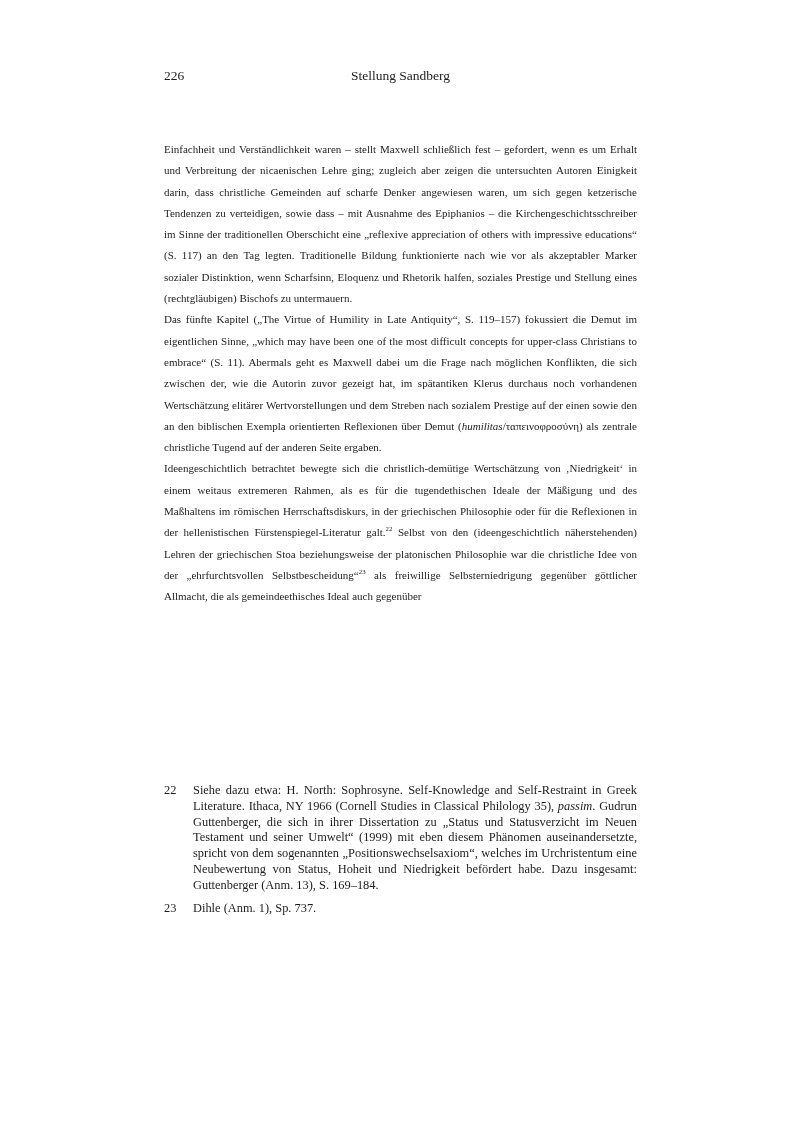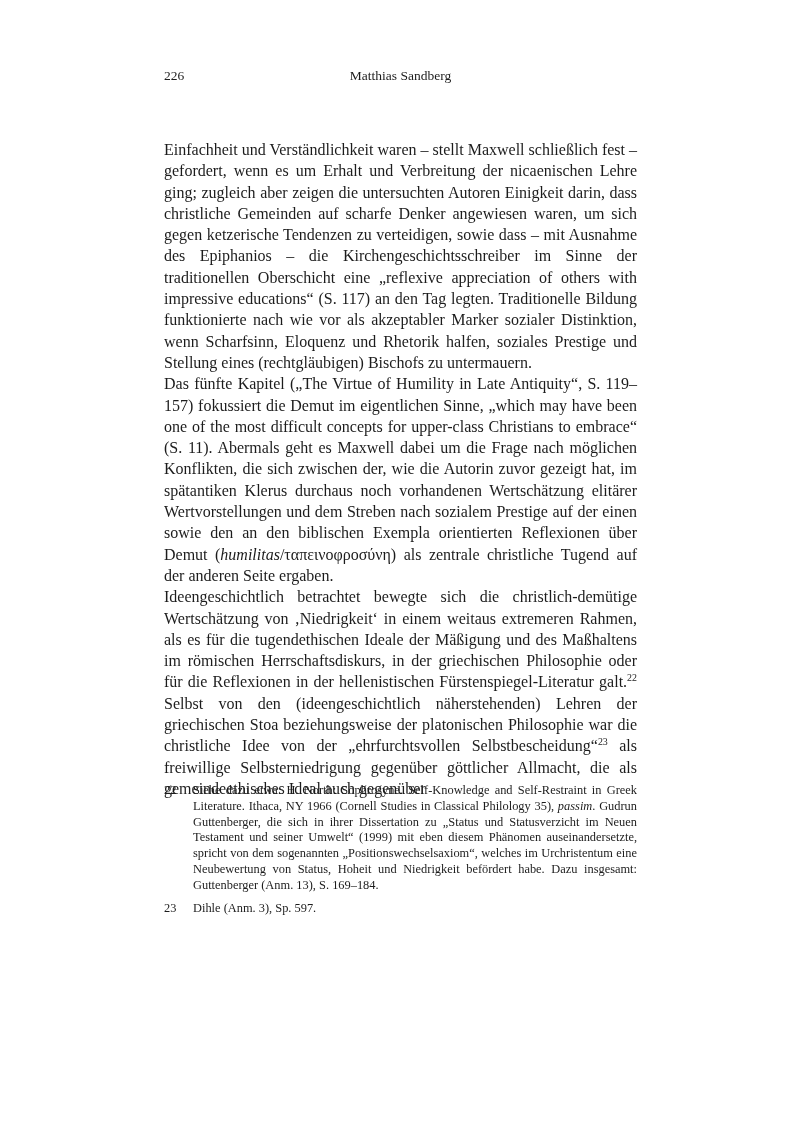--- a/index.html
+++ b/index.html
@@ -34,21 +34,21 @@
   }
   .head-title {
     display: block;
     text-align: center;
   }
   .text-block {
     position: absolute;
     top: 139px;
     left: 164px;
     width: 473px;
-    font-size: 16px;
+    font-size: 11px;
     line-height: 21.3px;
     text-align: justify;
     hyphens: auto;
     -webkit-hyphens: auto;
   }
   .para + .para { }
   .text-block sup, .footnotes sup {
     font-size: 0.62em;
     line-height: 0;
     vertical-align: super;
@@ -75,33 +75,33 @@
     top: 0;
   }
 </style>
 </head>
 <body>
 
 <div class="page">
 
   <header class="running-head">
     <span class="page-num">226</span>
-    <span class="head-title">Matthias Sandberg</span>
+    <span class="head-title">Stellung Sandberg</span>
   </header>
 
   <main class="text-block">
     <p class="para"><span>Einfachheit und Verständlichkeit waren – stellt Maxwell schließlich fest – gefordert, wenn es um Erhalt und Verbreitung der nicaenischen Lehre ging; zugleich aber zeigen die untersuchten Autoren Einigkeit darin, dass christliche Gemeinden auf scharfe Denker angewiesen waren, um sich gegen ketzerische Tendenzen zu verteidigen, sowie dass – mit Ausnahme des Epiphanios – die Kirchengeschichtsschreiber im Sinne der traditionellen Oberschicht eine „reflexive appreciation of others with impressive educations“ (S. 117) an den Tag legten. Traditionelle Bildung funktionierte nach wie vor als akzeptabler Marker sozialer Distinktion, wenn Scharfsinn, Eloquenz und Rhetorik halfen, soziales Prestige und Stellung eines (rechtgläubigen) Bischofs zu untermauern.</span></p>
     <p class="para"><span>Das fünfte Kapitel („The Virtue of Humility in Late Antiquity“, S. 119–157) fokussiert die Demut im eigentlichen Sinne, „which may have been one of the most difficult concepts for upper-class Christians to embrace“ (S. 11). Abermals geht es Maxwell dabei um die Frage nach möglichen Konflikten, die sich zwischen der, wie die Autorin zuvor gezeigt hat, im spätantiken Klerus durchaus noch vorhandenen Wertschätzung elitärer Wertvorstellungen und dem Streben nach sozialem Prestige auf der einen sowie den an den biblischen Exempla orientierten Reflexionen über Demut (</span><span style="font-style: italic;">humilitas</span><span>/ταπεινοφροσύνη) als zentrale christliche Tugend auf der anderen Seite ergaben.</span></p>
     <p class="para"><span>Ideengeschichtlich betrachtet bewegte sich die christlich-demütige Wertschätzung von ‚Niedrigkeit‘ in einem weitaus extremeren Rahmen, als es für die tugendethischen Ideale der Mäßigung und des Maßhaltens im römischen Herrschaftsdiskurs, in der griechischen Philosophie oder für die Reflexionen in der hellenistischen Fürstenspiegel-Literatur galt.</span><sup>22</sup><span> Selbst von den (ideengeschichtlich näherstehenden) Lehren der griechischen Stoa beziehungsweise der platonischen Philosophie war die christliche Idee von der „ehrfurchtsvollen Selbstbescheidung“</span><sup>23</sup><span> als freiwillige Selbsterniedrigung gegenüber göttlicher Allmacht, die als gemeindeethisches Ideal auch gegenüber</span></p>
   </main>
 
   <section class="footnotes">
     <div class="footnote">
       <span class="fn-num">22</span>
       <div class="fn-text"><span>Siehe dazu etwa: H. North: Sophrosyne. Self-Knowledge and Self-Restraint in Greek Literature. Ithaca, NY 1966 (Cornell Studies in Classical Philology 35), </span><span style="font-style: italic;">passim</span><span>. Gudrun Guttenberger, die sich in ihrer Dissertation zu „Status und Statusverzicht im Neuen Testament und seiner Umwelt“ (1999) mit eben diesem Phänomen auseinandersetzte, spricht von dem sogenannten „Positionswechselsaxiom“, welches im Urchristentum eine Neubewertung von Status, Hoheit und Niedrigkeit befördert habe. Dazu insgesamt: Guttenberger (Anm. 13), S. 169–184.</span></div>
     </div>
     <div class="footnote">
       <span class="fn-num">23</span>
-      <div class="fn-text"><span>Dihle (Anm. 3), Sp. 597.</span></div>
+      <div class="fn-text"><span>Dihle (Anm. 1), Sp. 737.</span></div>
     </div>
   </section>
 
 </div>
 
 </body></html>

